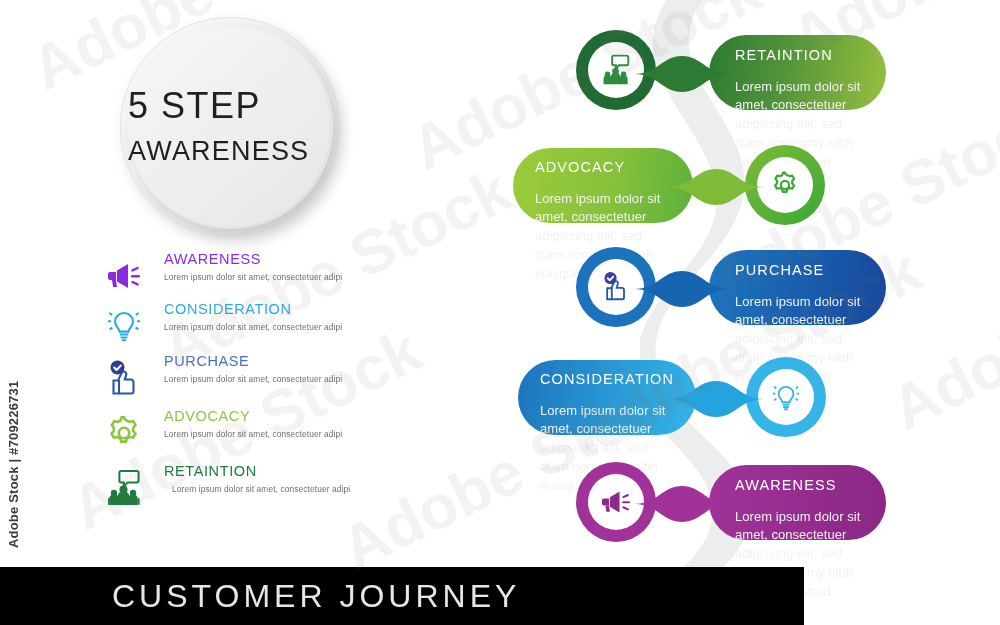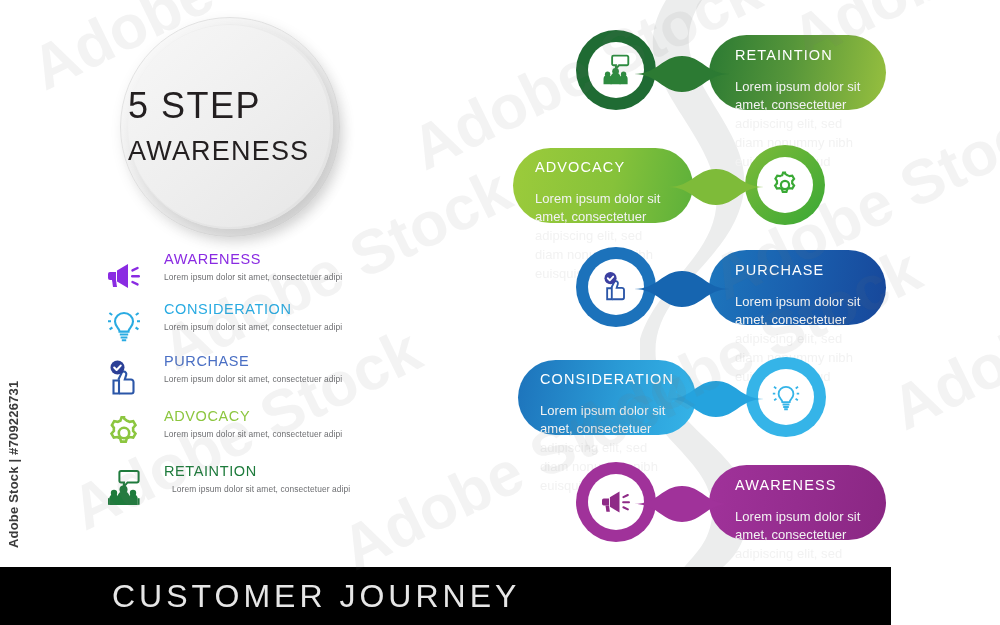--- a/index.html
+++ b/index.html
@@ -41,21 +41,21 @@
   
   .step{position:absolute;z-index:5;}
   .circ{position:absolute;border-radius:50%;display:flex;align-items:center;justify-content:center;}
   .circ-in{background:#fff;border-radius:50%;display:flex;align-items:center;justify-content:center;}
   .pill{position:absolute;border-radius:38px;box-sizing:border-box;}
   .pill-t{font-size:14.5px;color:#fff;letter-spacing:1.1px;font-weight:400;line-height:1;}
   .pill-d{font-size:13px;color:#f2f2f2;line-height:1.45;margin-top:15px;max-width:148px;letter-spacing:.05px;}
   .knot{position:absolute;z-index:4;}
 
   
-  .footer{position:absolute;left:0;bottom:0;width:891px;height:58px;background:#000;z-index:30;
+  .footer{position:absolute;left:0;bottom:0;width:804px;height:58px;background:#000;z-index:30;
       display:flex;align-items:center;}
   .footer-t{font-size:32px;color:#e6e6e6;letter-spacing:4px;font-weight:300;margin-left:112px;
       font-family:"Liberation Sans",sans-serif;}
 </style>
 </head>
 <body>
 
 <div id="stage">
 
   <svg class="ribbon" viewBox="0 0 140 570" preserveAspectRatio="none">

